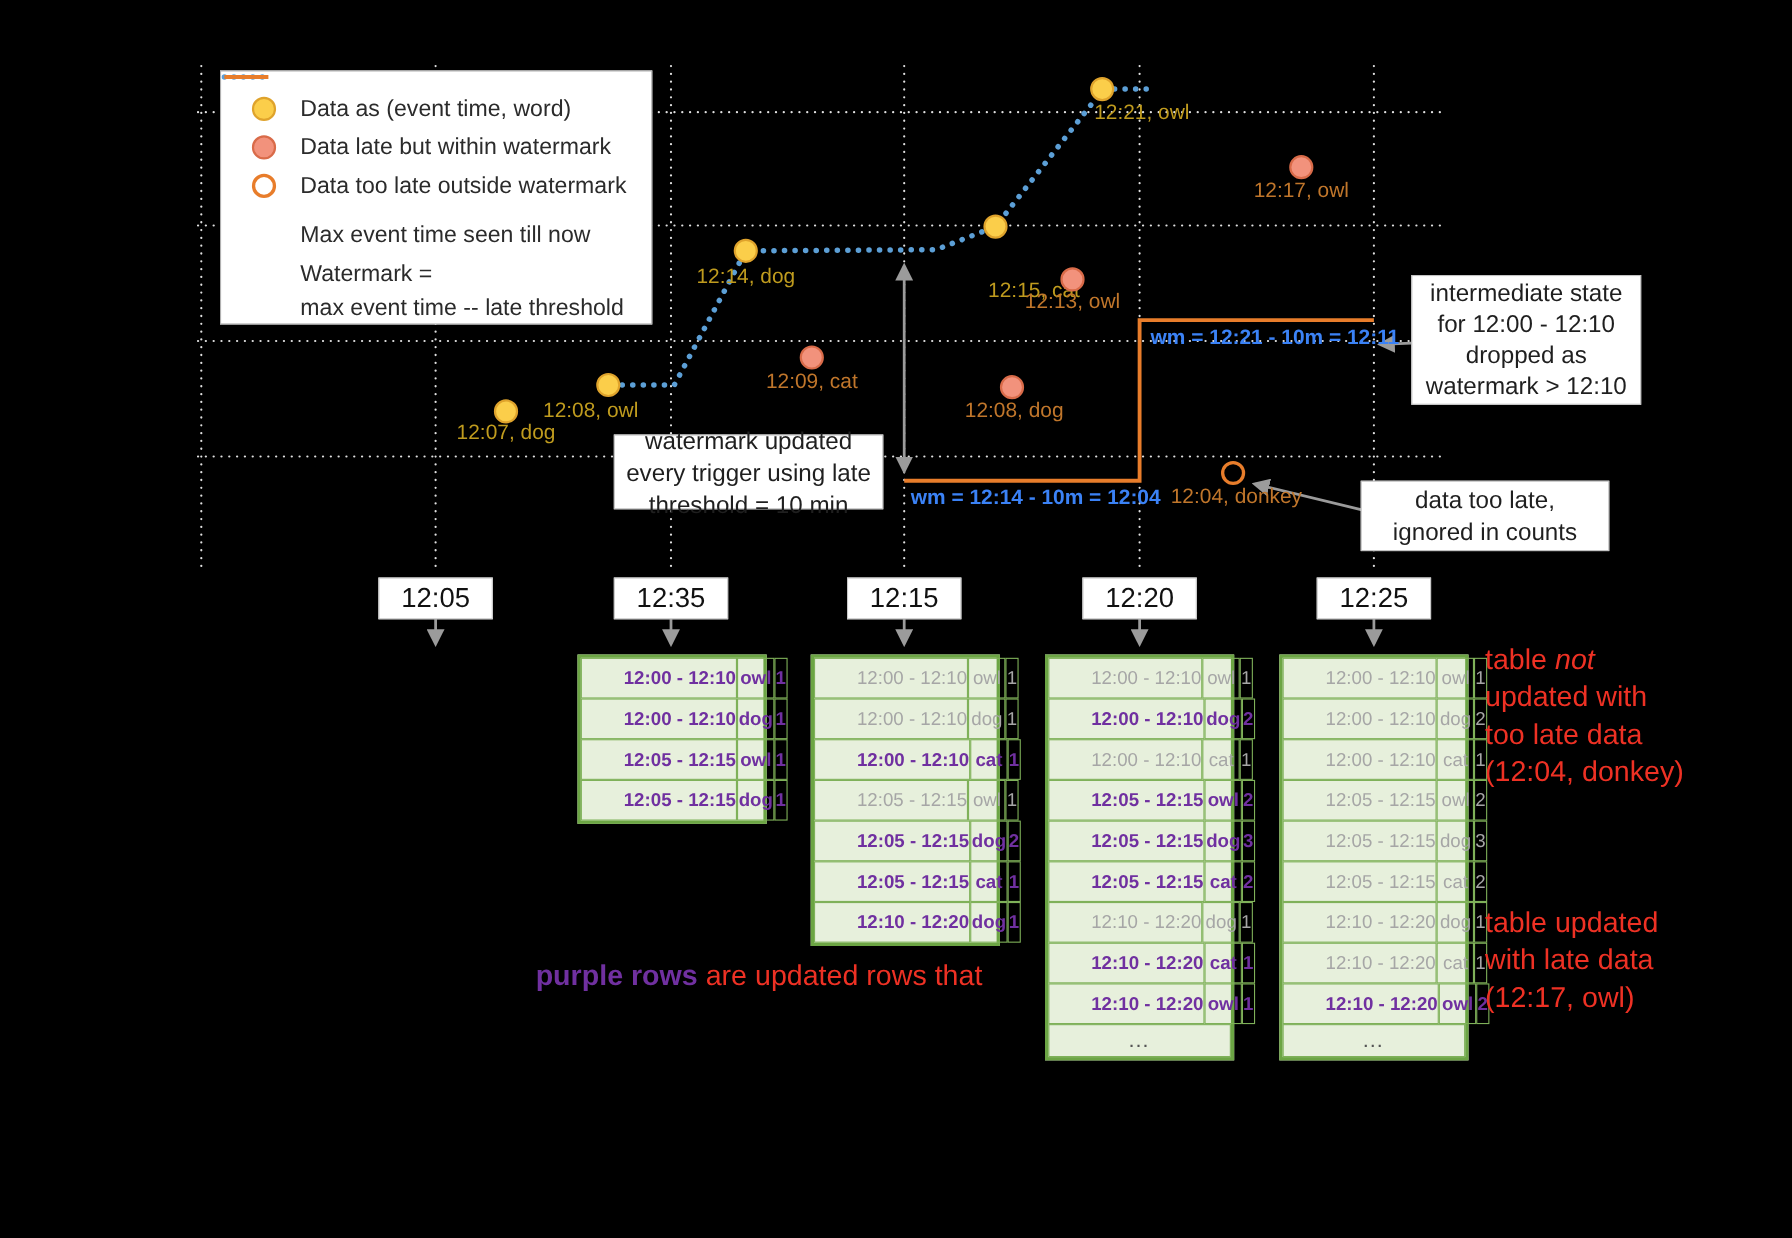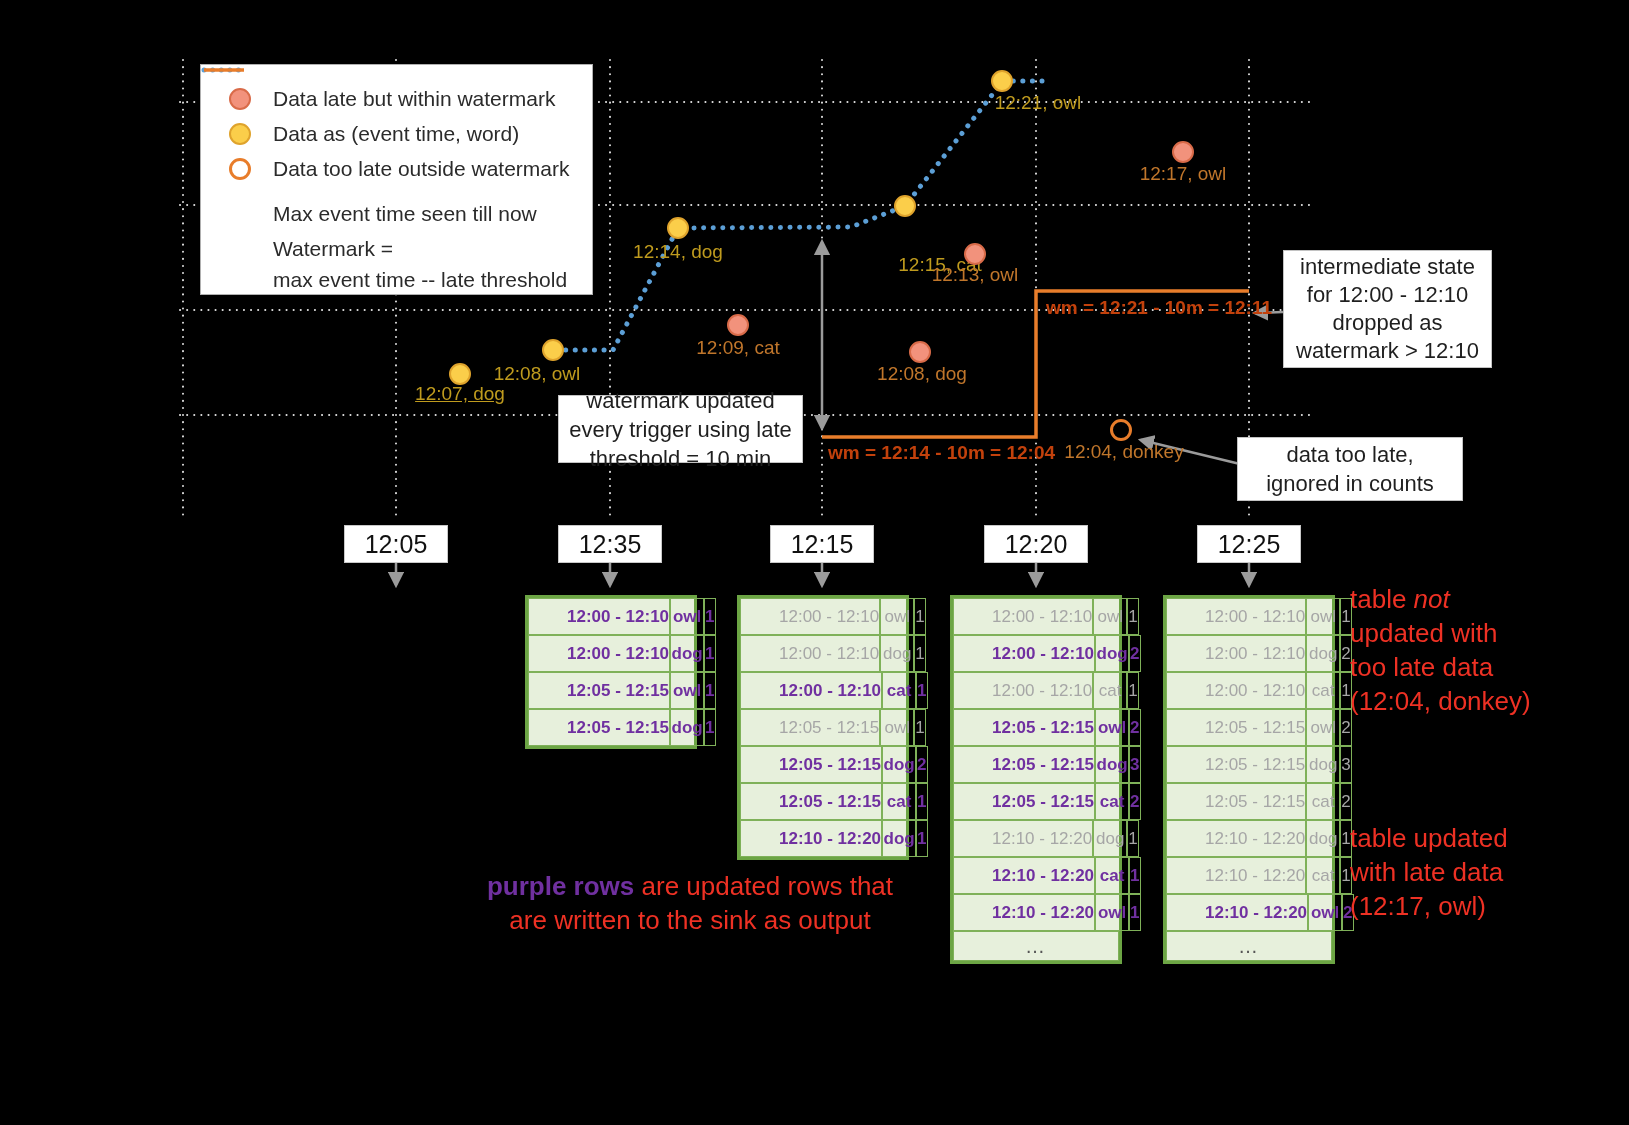--- a/index.html
+++ b/index.html
@@ -30,21 +30,21 @@
   .dot.late{background:#F2927C;border:2.5px solid #D96B49;}
   .dot.toolate{background:#fff;border:3px solid #E87D2B;}
   .legend-indent{width:56px;flex:0 0 56px;}
 
   
   .notebox{position:absolute;background:#fff;border:1px solid #c2c2c2;box-sizing:border-box;
     color:#1f1f1f;font-size:22px;line-height:29px;text-align:center;
     display:flex;flex-direction:column;justify-content:center;}
 
   
-  .wm-label{position:absolute;color:#c2410c;font-size:19px;font-weight:700;white-space:nowrap;}
+  .wm-label{position:absolute;color:#3b82f6;font-size:19px;font-weight:700;white-space:nowrap;}
 
   
   .timebox{position:absolute;top:525px;width:104px;height:38px;transform:translateX(-50%);
     background:#fff;border:1px solid #c8c8c8;box-sizing:border-box;color:#111;font-size:25px;
     display:flex;align-items:center;justify-content:center;}
 
   
   .result-table{position:absolute;top:595px;width:172px;background:#E7F0DC;
     border:3px solid #6CA544;box-sizing:border-box;}
   .trow{display:flex;height:37px;box-sizing:border-box;}
@@ -100,29 +100,29 @@
       <line x1="1036" y1="563" x2="1036" y2="585" marker-end="url(#arr)"></line>
       <line x1="1249" y1="563" x2="1249" y2="585" marker-end="url(#arr)"></line>
       <line x1="1283" y1="312" x2="1255" y2="313" marker-end="url(#arr)"></line>
       <line x1="1240" y1="464" x2="1141" y2="440" marker-end="url(#arr)"></line>
     </g>
   </svg>
 
   <div class="legend">
     <div class="legend-item">
       <span class="legend-swatch">
+          <span class="dot ontime"></span>
+        </span>
+      <span>Data as (event time, word)</span>
+    </div>
+    <div class="legend-item">
+      <span class="legend-swatch">
           <span class="dot late"></span>
         </span>
       <span>Data late but within watermark</span>
-    </div>
-    <div class="legend-item">
-      <span class="legend-swatch">
-          <span class="dot ontime"></span>
-        </span>
-      <span>Data as (event time, word)</span>
     </div>
     <div class="legend-item">
       <span class="legend-swatch">
           <span class="dot toolate"></span>
         </span>
       <span>Data too late outside watermark</span>
     </div>
     <div class="legend-item gap-above">
       <span class="legend-swatch">
         <svg width="46" height="10">
@@ -159,21 +159,21 @@
     <div>dropped as</div>
     <div>watermark &gt; 12:10</div>
   </div>
   <div class="notebox" style="left:1237px;top:437px;width:226px;height:64px;">
     <div>data too late,</div>
     <div>ignored in counts</div>
   </div>
 
   <div id="points-layer">
       <div class="point ontime" style="left: 449px; top: 363px;"></div>
-      <div class="point-label ontime" style="left: 460px; top: 383px; text-decoration: underline;">12:07, dog</div>
+      <div class="point-label ontime" style="left: 460px; top: 383px;">12:07, dog</div>
       <div class="point ontime" style="left: 542px; top: 339px;"></div>
       <div class="point-label ontime" style="left: 537px; top: 363px;">12:08, owl</div>
       <div class="point ontime" style="left: 667px; top: 217px;"></div>
       <div class="point-label ontime" style="left: 678px; top: 241px;">12:14, dog</div>
       <div class="point ontime" style="left: 894px; top: 195px;"></div>
       <div class="point-label ontime" style="left: 940px; top: 218px; margin-top: 36px;">12:15, cat</div>
       <div class="point ontime" style="left: 991px; top: 70px;"></div>
       <div class="point-label ontime" style="left: 1038px; top: 92px;">12:21, owl</div>
       <div class="point late" style="left: 727px; top: 314px;"></div>
       <div class="point-label late" style="left: 738px; top: 337px;">12:09, cat</div>
@@ -357,16 +357,15 @@
     <div>too late data</div>
     <div>(12:04, donkey)</div>
   </div>
   <div class="red-note" style="left:1350px;top:821px;width:200px;text-align:left;">
     <div>table updated</div>
     <div>with late data</div>
     <div>(12:17, owl)</div>
   </div>
   <div class="red-note" style="left:485px;top:869px;width:410px;">
     <div><span class="purple-em">purple rows</span><span> are updated rows that</span></div>
-    <div>are written to the sink as output</div>
   </div>
 
 </div>
 
 </body></html>

